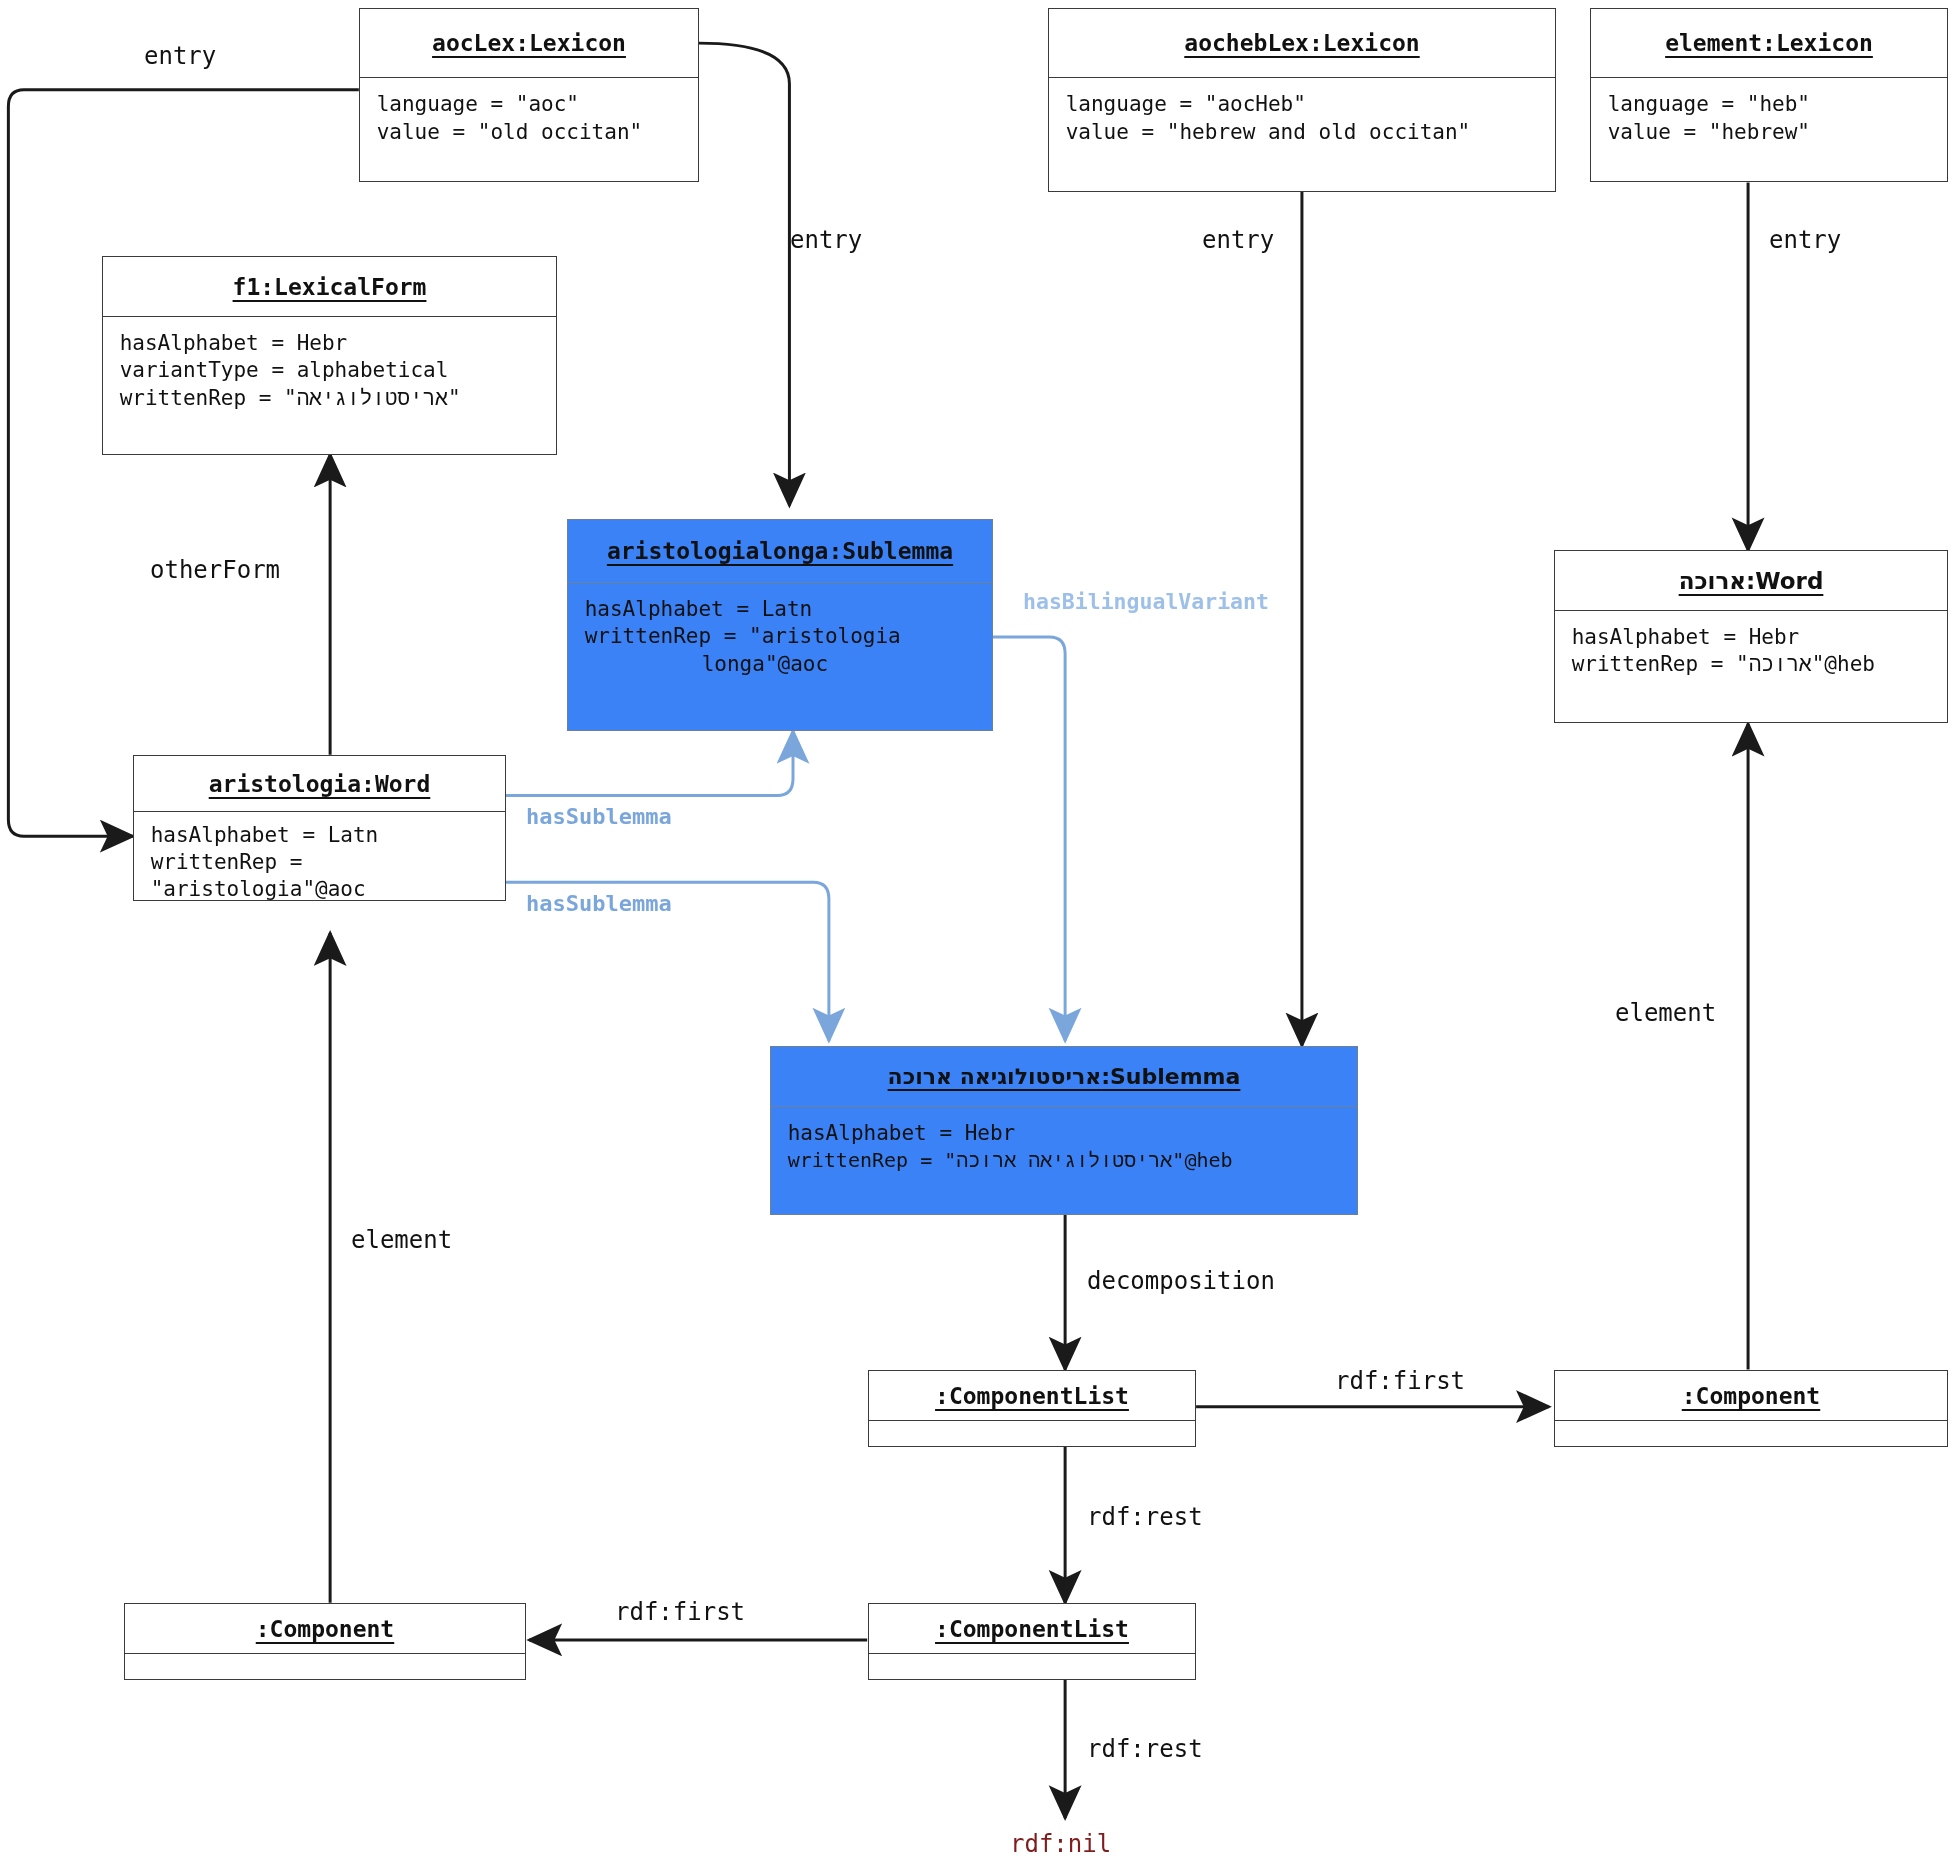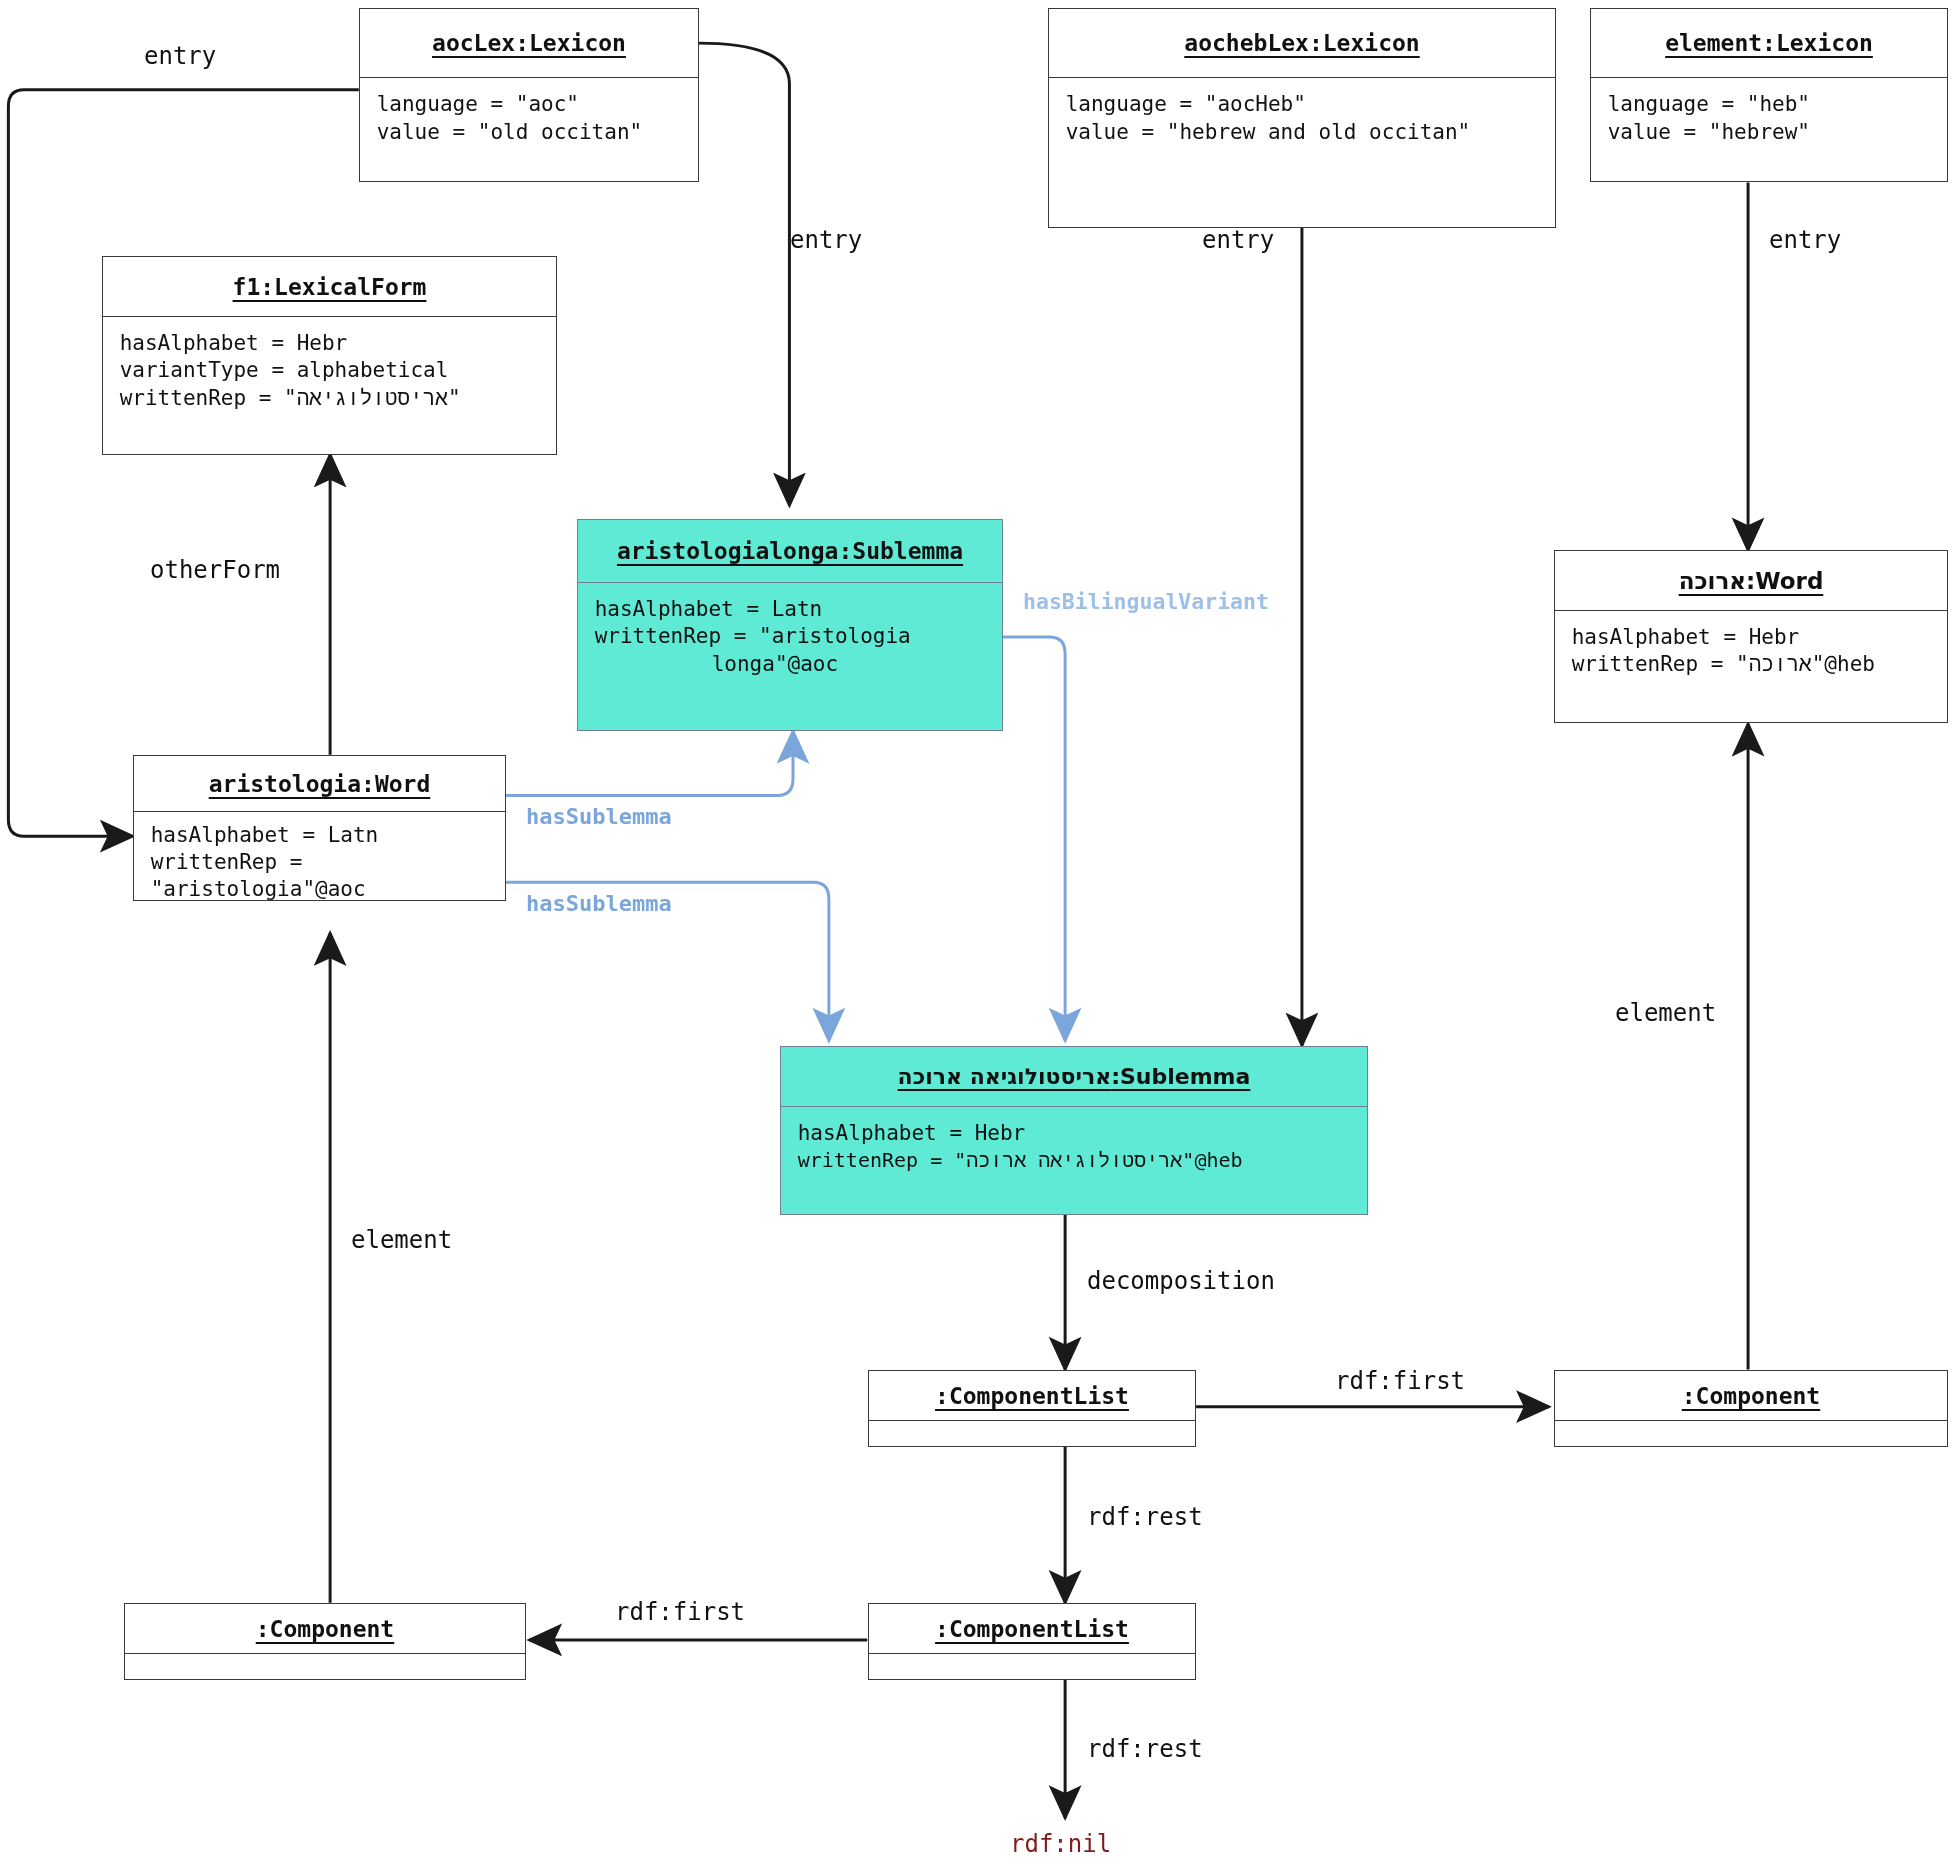--- a/index.html
+++ b/index.html
@@ -1,21 +1,21 @@
 <!DOCTYPE html>
 <html style="font-size:9.6px"><head>
 <meta charset="utf-8">
 <style>
   html,body{margin:0;padding:0;background:#ffffff;}
   body{font-family:"DejaVu Sans Mono","Liberation Mono",monospace;}
   #stage{position:relative;width:1955px;height:1875px;background:#fff;overflow:hidden;}
   svg#edges{position:absolute;left:0;top:0;width:1955px;height:1875px;pointer-events:none;}
 
   .node{position:absolute;box-sizing:border-box;border:1.8px solid #3a3a3a;background:#ffffff;}
-  .node.blue{background:#5eead4;border-color:#6f7f96;margin-left:10px;}
+  .node.blue{background:#3b82f6;border-color:#6f7f96;}
   .nhead{box-sizing:border-box;border-bottom:1.8px solid #3a3a3a;display:flex;align-items:center;justify-content:center;}
   .node.blue .nhead{border-bottom-color:#6f7f96;}
   .ntitle{font-family:"DejaVu Sans Mono","Liberation Mono",monospace;font-weight:bold;font-size:23px;color:#111;
           text-decoration:underline;text-underline-offset:5.4px;text-decoration-thickness:1.8px;white-space:nowrap;text-align:right;}
   .nbody{box-sizing:border-box;padding:13px 16.7px 10.8px 16.7px;}
   .attr{font-family:"DejaVu Sans Mono","Liberation Mono",monospace;font-size:21px;color:#111;line-height:1.30;white-space:pre;}
   .attr.ind{padding-left:117px;}
 
   .elabel{position:absolute;font-family:"DejaVu Sans Mono","Liberation Mono",monospace;
           font-size:24px;color:#111;white-space:nowrap;}
@@ -73,21 +73,21 @@
   <div class="node" style="left:359px;top:8.4px;width:340px;height:174px;">
     <div class="nhead" style="height:69px;">
       <span class="ntitle">aocLex:Lexicon</span>
     </div>
     <div class="nbody">
       <div class="attr">language = "aoc"</div>
       <div class="attr">value = "old occitan"</div>
     </div>
   </div>
 
-  <div class="node" style="left:1048px;top:8.4px;width:508px;height:220px;">
+  <div class="node" style="left:1048px;top:8.4px;width:508px;height:184px;">
     <div class="nhead" style="height:69px;">
       <span class="ntitle">aochebLex:Lexicon</span>
     </div>
     <div class="nbody">
       <div class="attr">language = "aocHeb"</div>
       <div class="attr">value = "hebrew and old occitan"</div>
     </div>
   </div>
 
   <div class="node" style="left:1590px;top:8.4px;width:358px;height:174px;">

